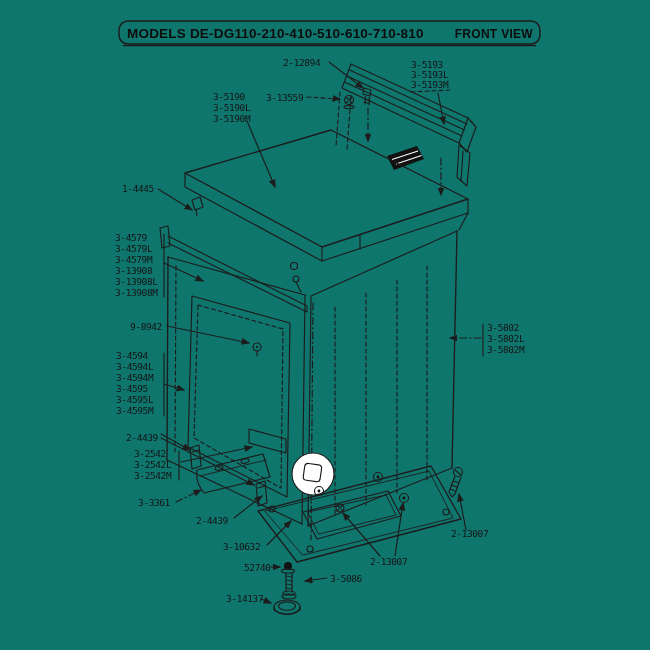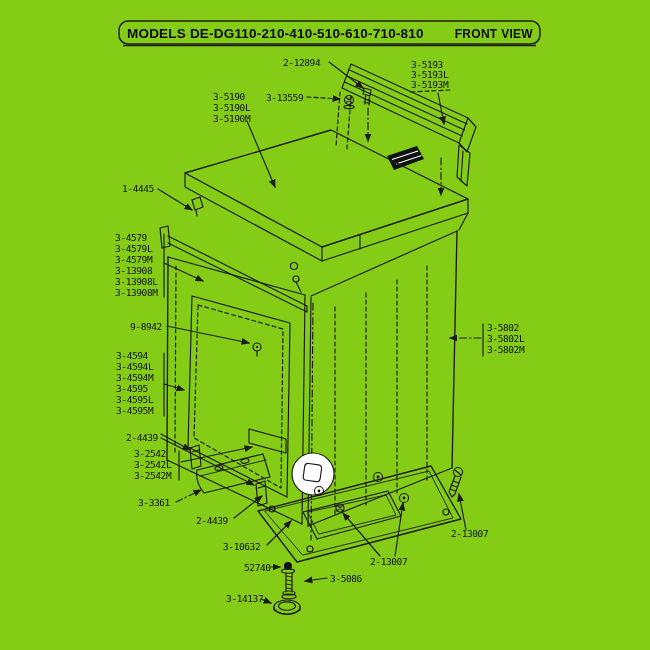--- a/index.html
+++ b/index.html
@@ -1,16 +1,16 @@
 <!DOCTYPE html>
 <html><head>
 <meta charset="utf-8">
 <style>
   html,body{margin:0;padding:0;background:#ffffff;}
-  .page{position:relative;width:650px;height:650px;background:#84cc16;overflow:hidden;}
+  .page{position:relative;width:650px;height:650px;background:#0f766e;overflow:hidden;}
   svg{position:absolute;left:0;top:0;}
   .hdr-models{font-family:"Liberation Sans",sans-serif;font-weight:bold;font-size:13.5px;letter-spacing:.2px;fill:#0c0c0c;}
   .hdr-view{font-family:"Liberation Sans",sans-serif;font-weight:bold;font-size:12px;letter-spacing:.3px;fill:#0c0c0c;}
   .lbl{font-family:"DejaVu Sans Mono",monospace;font-size:9.5px;fill:#141414;letter-spacing:-0.4px;}
   .ln{stroke:#1c1c1c;fill:none;stroke-width:1.15;stroke-linecap:round;stroke-linejoin:round;}
   .ln2{stroke:#1c1c1c;fill:none;stroke-width:1.45;stroke-linejoin:round;}
   .dash{stroke-dasharray:4,3;}
   .dashdot{stroke-dasharray:7,3,1.5,3;}
   .fillk{fill:#111;stroke:none;}
 </style>

